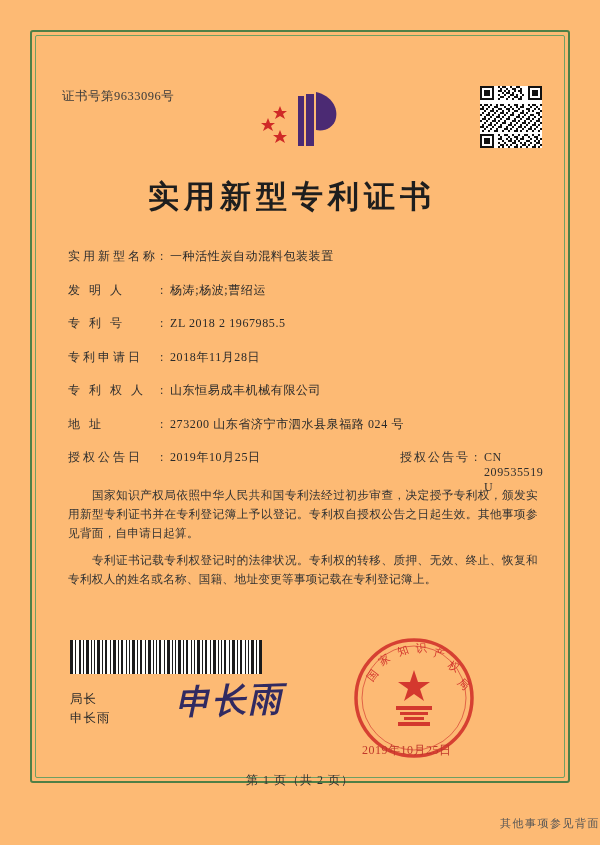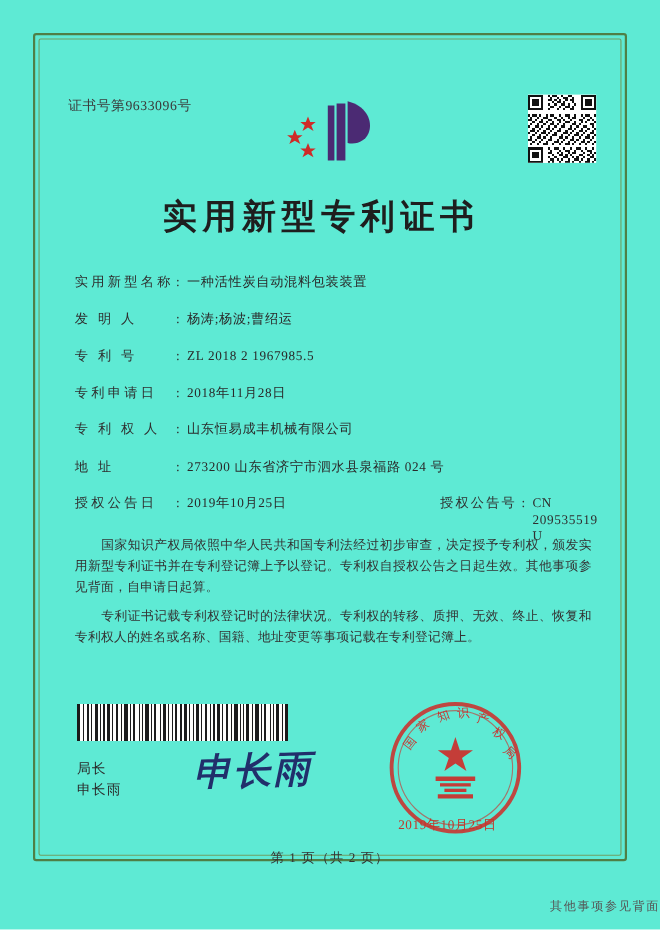--- a/index.html
+++ b/index.html
@@ -11,21 +11,21 @@
     width: 600px;
     height: 845px;
     font-family: "Liberation Serif", serif;
     color: #2b2b2b;
     position: relative;
     overflow: hidden;
   }
   .page {
     position: absolute;
     inset: 0;
-    background: #5eead4;
+    background: #fdba74;
   }
   
   .border-outer {
     position: absolute;
     left: 30px;
     top: 30px;
     right: 30px;
     bottom: 62px;
     border: 2px solid #4f7f46;
     border-radius: 3px;

